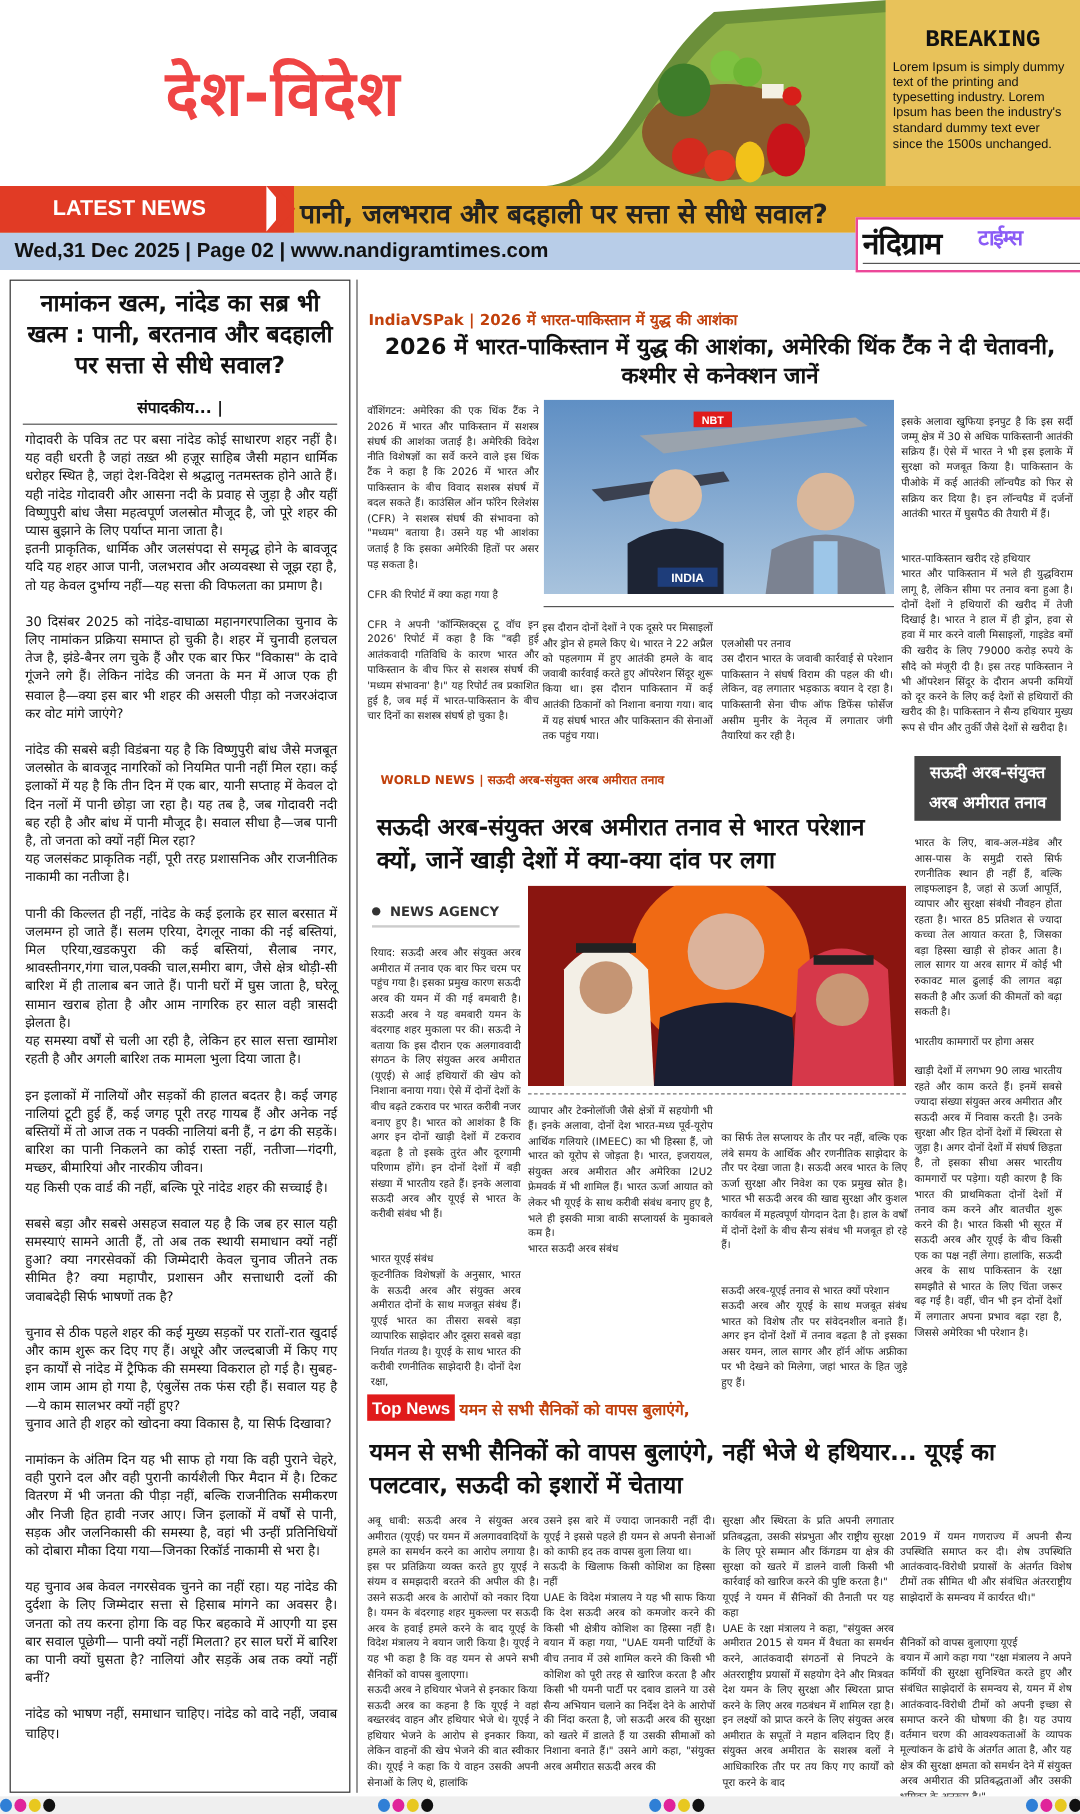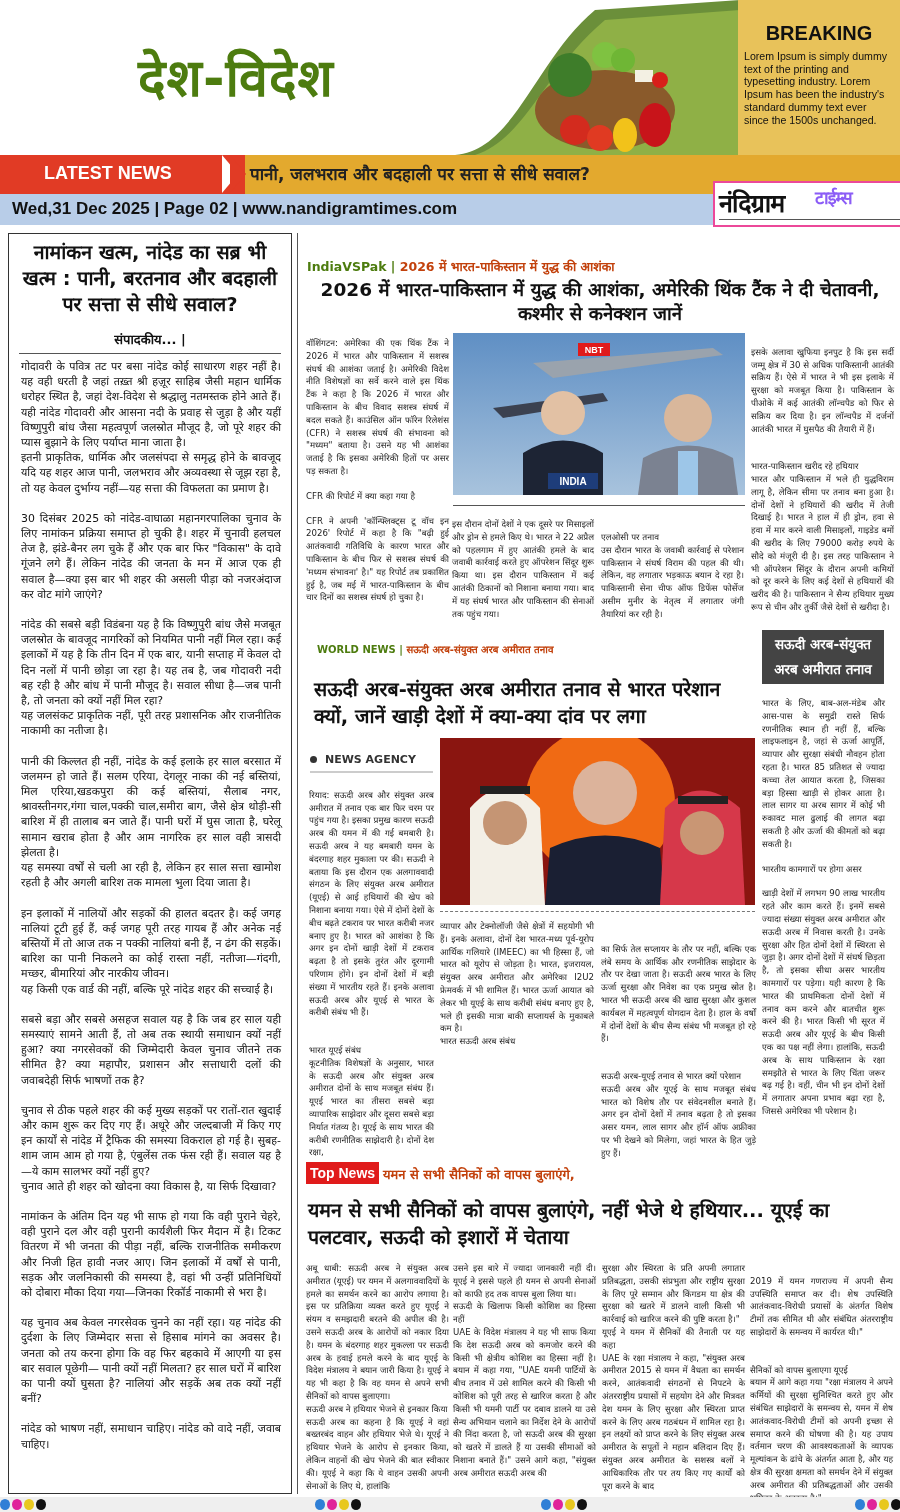--- a/index.html
+++ b/index.html
@@ -1,48 +1,48 @@
 <!DOCTYPE html>
 <html><head>
 <meta charset="utf-8">
 <style>
 *{box-sizing:border-box;margin:0;padding:0}
 body{width:900px;height:1512px;background:#fff;font-family:"DejaVu Sans",sans-serif;color:#111;position:relative;overflow:hidden}
 .header{position:absolute;left:0;top:0;width:900px;height:155px;background:#fff}
-.masthead-title{position:absolute;left:138px;top:40px;font-size:52px;font-weight:bold;color:#4d7c0f;letter-spacing:1px}
+.masthead-title{position:absolute;left:138px;top:40px;font-size:52px;font-weight:bold;color:#ef4444;letter-spacing:1px}
 .veg-art{position:absolute;left:455px;top:0;width:285px;height:155px;overflow:hidden}
 .veg-art svg{width:100%;height:100%}
 .breaking{position:absolute;left:738px;top:0;width:162px;height:155px;background:#e8c25a}
-.breaking-title{position:absolute;left:0;right:0;top:22px;text-align:center;font-family:Liberation Sans, sans-serif;font-weight:bold;font-size:20px;color:#111}
+.breaking-title{position:absolute;left:0;right:0;top:22px;text-align:center;font-family:Liberation Mono, monospace;font-weight:bold;font-size:20px;color:#111}
 .breaking-body{position:absolute;left:6px;right:6px;top:50px;text-align:left;font-family:"Liberation Sans",sans-serif;font-size:10.6px;line-height:12.7px;color:#111}
 .ticker{position:absolute;left:0;top:155px;width:900px;height:39px;background:#e3a92e}
 .latest{position:absolute;left:0;top:0;height:39px;width:245px;background:#e13b25}
 .latest-arrow{position:absolute;left:230px;top:0;width:0;height:0;border-top:19.5px solid transparent;border-bottom:19.5px solid transparent;border-left:16px solid #e13b25}
 .latest-arrow2{position:absolute;left:222px;top:0;width:0;height:0;border-top:19.5px solid transparent;border-bottom:19.5px solid transparent;border-left:16px solid #fff}
 .latest-label{position:absolute;left:44px;top:8px;font-family:"Liberation Sans",sans-serif;font-weight:bold;font-size:18px;color:#fff}
-.ticker-text{position:absolute;left:250px;top:7px;font-size:17px;font-weight:bold;color:#222}
+.ticker-text{position:absolute;left:250px;top:7px;font-size:22px;font-weight:bold;color:#222}
 .dateline{position:absolute;left:0;top:194px;width:900px;height:31px;background:#b8cde8}
 .dateline-text{position:absolute;left:12px;top:5px;font-family:"Liberation Sans",sans-serif;font-weight:bold;font-size:17px;color:#111}
 .logo{position:absolute;left:713px;top:181px;width:200px;height:46px;background:#fff;border:2px solid #ec4899}
 .logo-a{position:absolute;left:4px;top:2px;font-size:25px;font-weight:bold;color:#111;letter-spacing:-1px}
 .logo-b{position:absolute;left:100px;top:2px;font-size:18px;font-weight:bold;color:#8b5cf6;letter-spacing:-1px}
 .logo-sub{position:absolute;left:4px;right:4px;top:36px;border-top:1px solid #555;height:2px}
 
 .edbox{position:absolute;left:8px;top:233px;width:284px;height:1261px;border:1.5px solid #333}
 .ed-title{position:absolute;left:8px;right:8px;top:6px;text-align:center;font-size:19.5px;font-weight:bold;line-height:26px}
 .ed-sub{position:absolute;left:0;right:0;top:96px;text-align:center;font-size:13px;font-weight:bold}
 .ed-rule{position:absolute;left:10px;right:10px;top:119px;border-top:1.5px solid #555}
 .ed-body{position:absolute;left:12px;right:10px;top:125px;font-size:10.9px;line-height:15.2px;text-align:justify}
 .ed-body p{margin-bottom:15px}
 .ed-body p.tight{margin-bottom:0}
 
 .vline{position:absolute;left:297px;top:233px;width:1px;height:1261px;background:#555}
 
 .kicker{position:absolute;font-size:12.5px;font-weight:bold}
-.kicker .cat{color:#4d7c0f}
+.kicker .cat{color:#c2410c}
 .kicker .red{color:#c2410c}
 .headline{position:absolute;font-weight:bold;color:#111}
 .col{position:absolute;font-size:8.6px;line-height:12.8px;text-align:justify;color:#222}
 .col p{margin-bottom:12px}
 .col p.tight{margin-bottom:0}
 .photo{position:absolute;overflow:hidden}
 .photo svg{width:100%;height:100%;display:block}
 .hrule{position:absolute;border-top:1px solid #555}
 .dash{position:absolute;border-top:1.5px dashed #777}
 .sidebox{position:absolute;left:762px;top:630px;width:122px;height:54px;background:#444;color:#fff;font-weight:bold;font-size:13.5px;line-height:25px;text-align:center;padding-top:2px}

